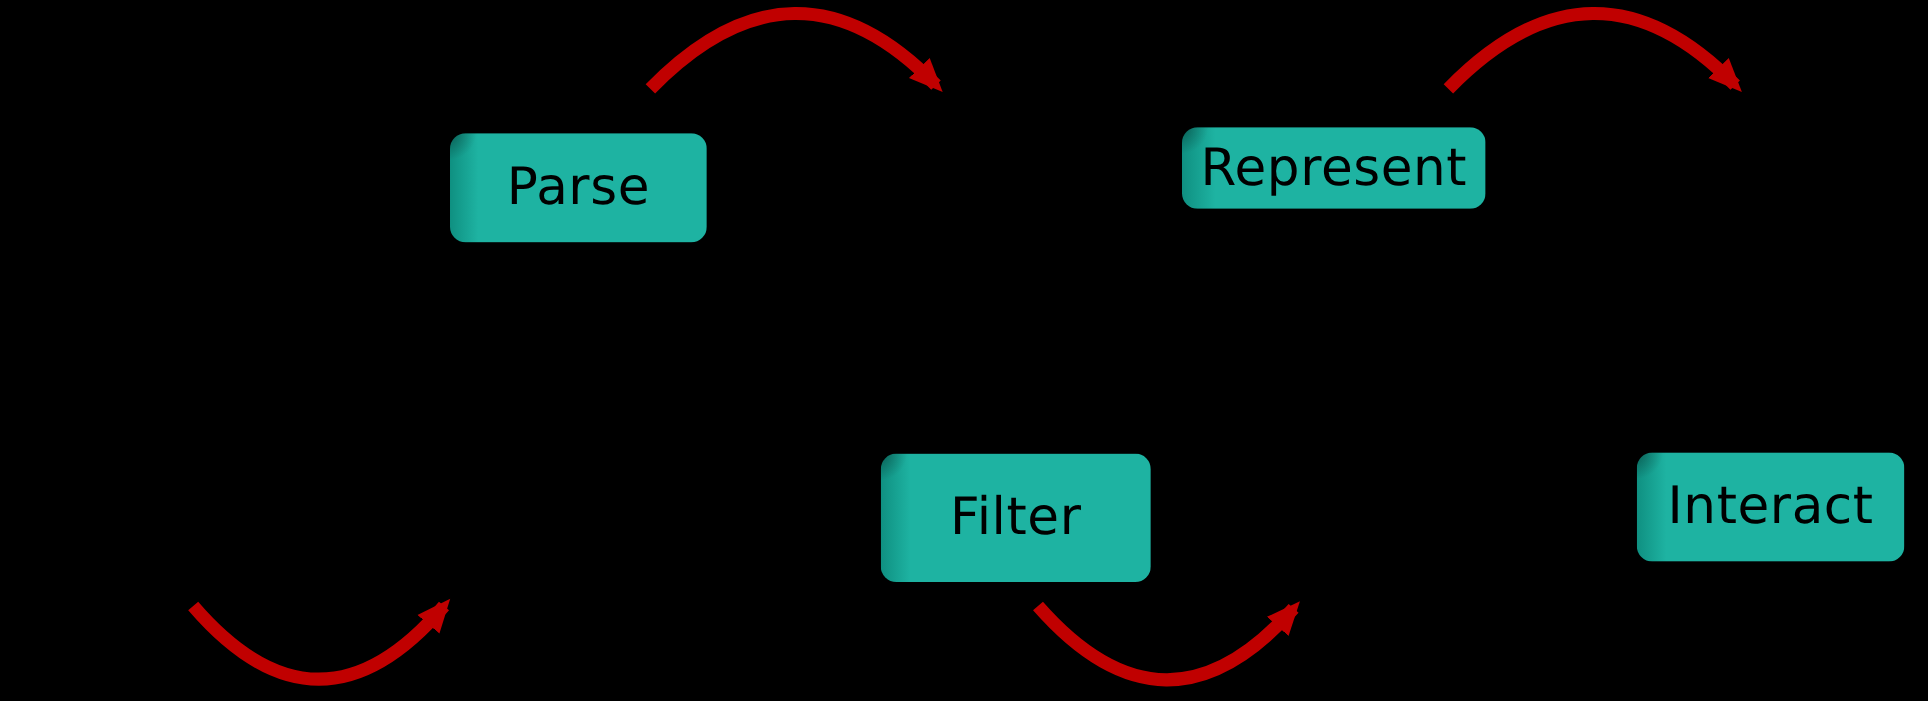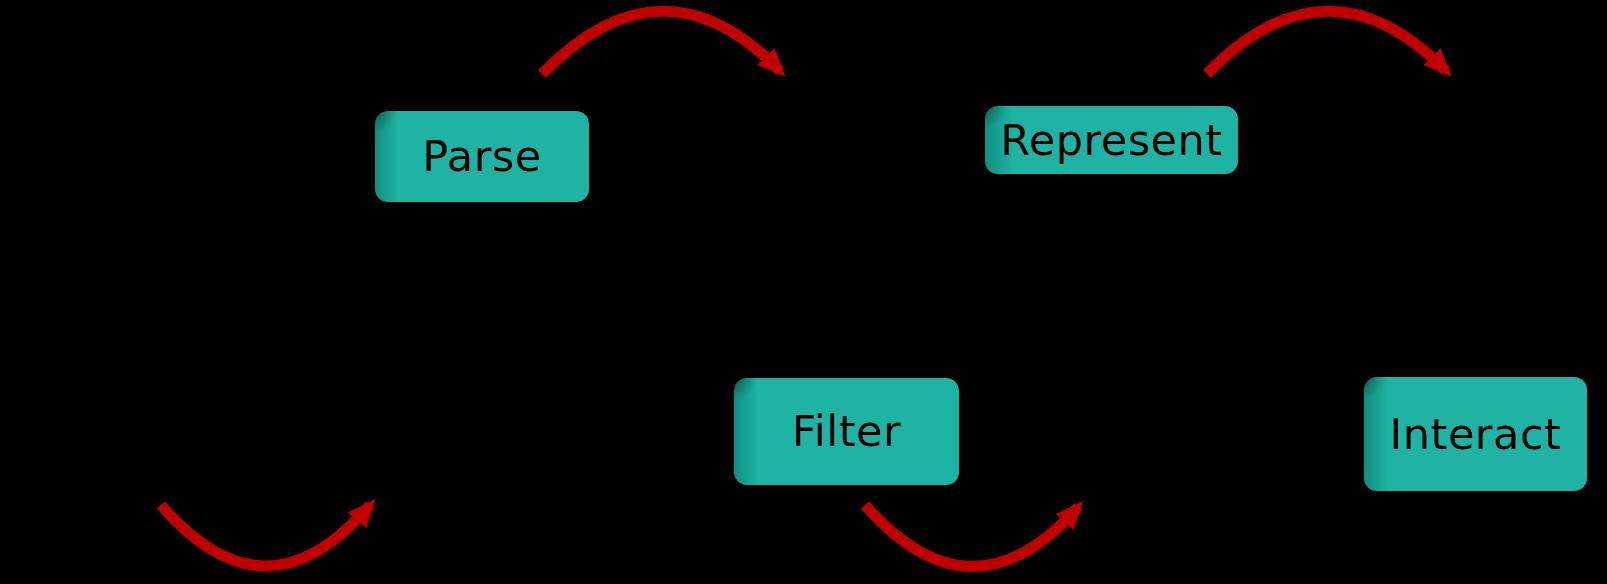--- a/index.html
+++ b/index.html
@@ -39,21 +39,21 @@
     color: var(--node-text);
     font-size: 43px;
     line-height: 1;
     white-space: nowrap;
     letter-spacing: 0.5px;
   }
   .n-acquire   { left: 8px;    top: 373px; width: 219px; height: 91px; }
   .n-parse     { left: 375px;  top: 111px; width: 214px; height: 91px; }
   .n-filter    { left: 701px;  top: 378px; width: 225px; height: 107px; margin-left: 33px; }
   .n-represent { left: 985px;  top: 106px; width: 253px; height: 68px; }
-  .n-interact  { left: 1364px; top: 377px; width: 223px; height: 114px; justify-content: center; }
+  .n-interact  { left: 1364px; top: 377px; width: 223px; height: 91px; justify-content: center; }
   .flow-path { fill: none; stroke-width: 11; stroke-linecap: butt; }
 </style>
 </head>
 <body>
 
 <div class="canvas">
 
   <svg class="arrow-layer" viewBox="0 0 1607 584" xmlns="http://www.w3.org/2000/svg">
     <defs>
       <marker id="arrowhead" markerUnits="userSpaceOnUse" markerWidth="30" markerHeight="26" refX="20" refY="13" orient="auto">

